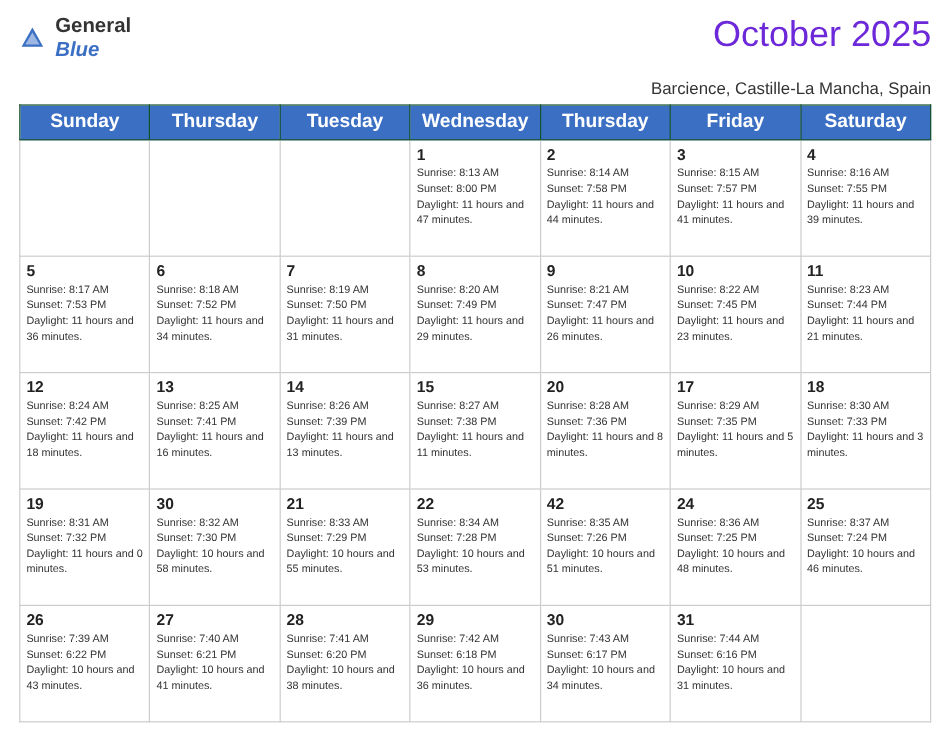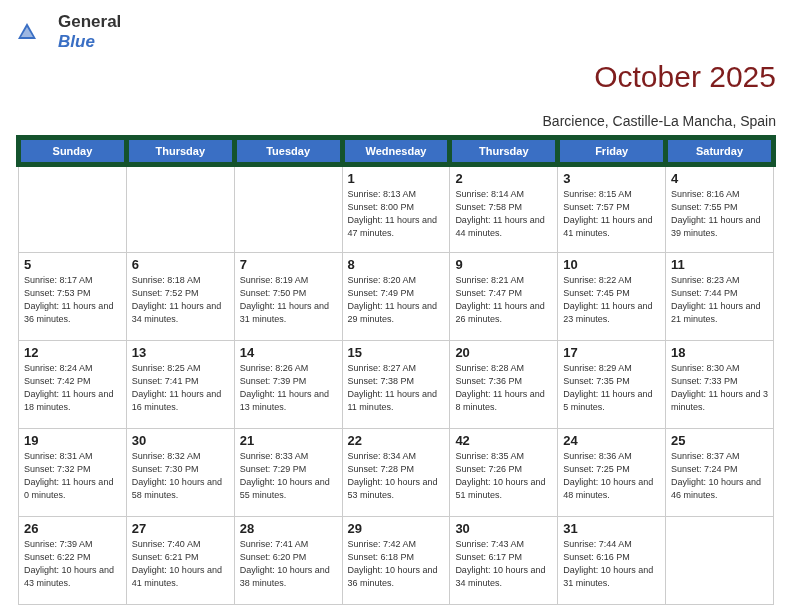--- a/index.html
+++ b/index.html
@@ -19,62 +19,61 @@
     }
     .header {
       display: flex;
       justify-content: space-between;
       align-items: flex-start;
       margin-bottom: 6px;
     }
     .logo {
       display: flex;
       align-items: center;
-      gap: 20px;
+      gap: 8px;
     }
     .logo-text {
       font-size: 17px;
       font-weight: bold;
       line-height: 1.15;
     }
     .logo-general { color: #333; }
     .logo-blue { color: #3a6fc4; font-style: italic; }
     .logo-icon {
       width: 22px;
       height: 22px;
     }
     .title-block {
       text-align: right;
     }
     .month-title {
       font-size: 30px;
       font-weight: normal;
-      color: #7f1d1d;
+      color: #6d28d9;
       line-height: 1.1;
-      margin-top: 48px;
     }
     .location {
       font-size: 14px;
       color: #333;
       margin-top: 20px;
     }
     .calendar {
       width: 100%;
       border-collapse: collapse;
       flex: 1;
       table-layout: fixed;
     }
     .calendar thead tr th {
       background-color: #3a6fc4;
       color: #fff;
-      font-size: 11px;
+      font-size: 16px;
       font-weight: bold;
       text-align: center;
       padding: 5px 2px;
-      border: 5px solid #14532d;
+      border: 1px solid #14532d;
     }
     .calendar tbody tr td {
       border: 1px solid #ccc;
       vertical-align: top;
       padding: 4px 5px;
       font-size: 9.5px;
       color: #333;
       background: #fff;
       width: calc(100% / 7);
       height: 88px;

